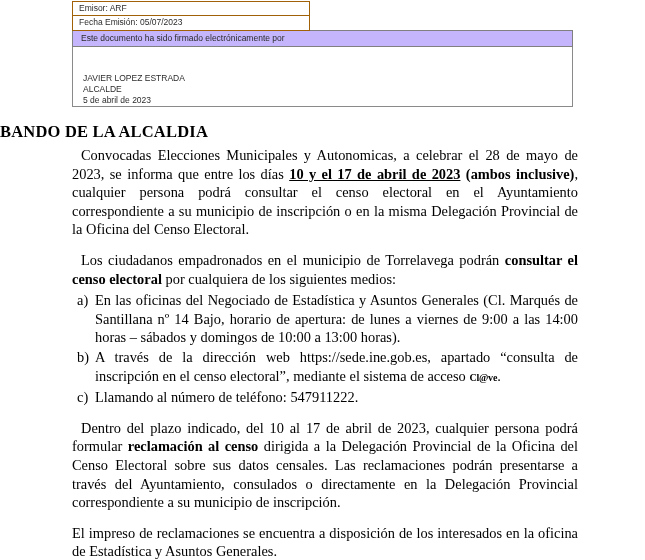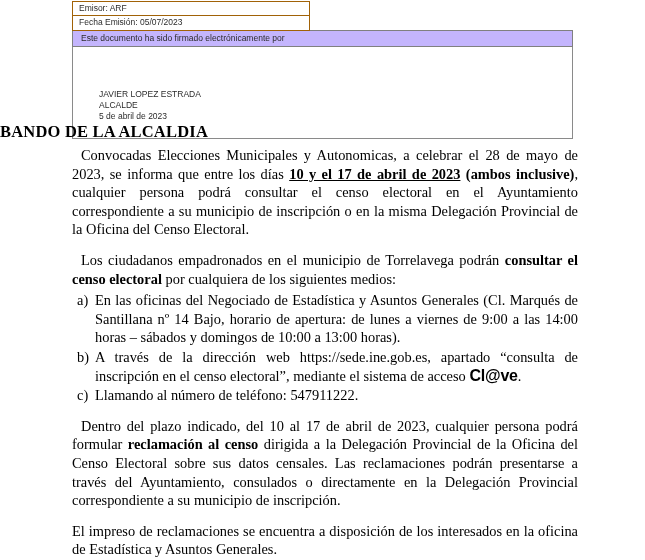--- a/index.html
+++ b/index.html
@@ -45,21 +45,21 @@
     font-size: 8.5px;
     color: #2b2b2b;
     padding: 2px 0 2px 8px;
     line-height: 1.35;
   }
   .sig-body {
     border: 1px solid #8a8a8a;
     border-top: none;
     height: 52px;
     vertical-align: top;
-    padding: 16px;
+    padding: 0;
   }
   .sig-signer {
     font-family: "Liberation Sans", sans-serif;
     font-size: 8.5px;
     color: #2b2b2b;
     line-height: 1.28;
     padding-left: 10px;
     padding-top: 26px;
     white-space: pre-line;
   }
@@ -102,23 +102,23 @@
     text-indent: 0;
   }
   b.bold {
     font-weight: bold;
   }
   b.bold-underline {
     font-weight: bold;
     text-decoration: underline;
   }
   .clave {
-    font-family: Liberation Sans, sans-serif;
-    font-weight: bold;
-    font-size: 16px;
+    font-family: Liberation Serif, serif;
+    font-weight: bold;
+    font-size: 10px;
     letter-spacing: -0.2px;
   }
 
   
   ol.medios {
     margin: 0 0 12px 0;
     padding: 0;
     list-style: none;
   }
   ol.medios li {

